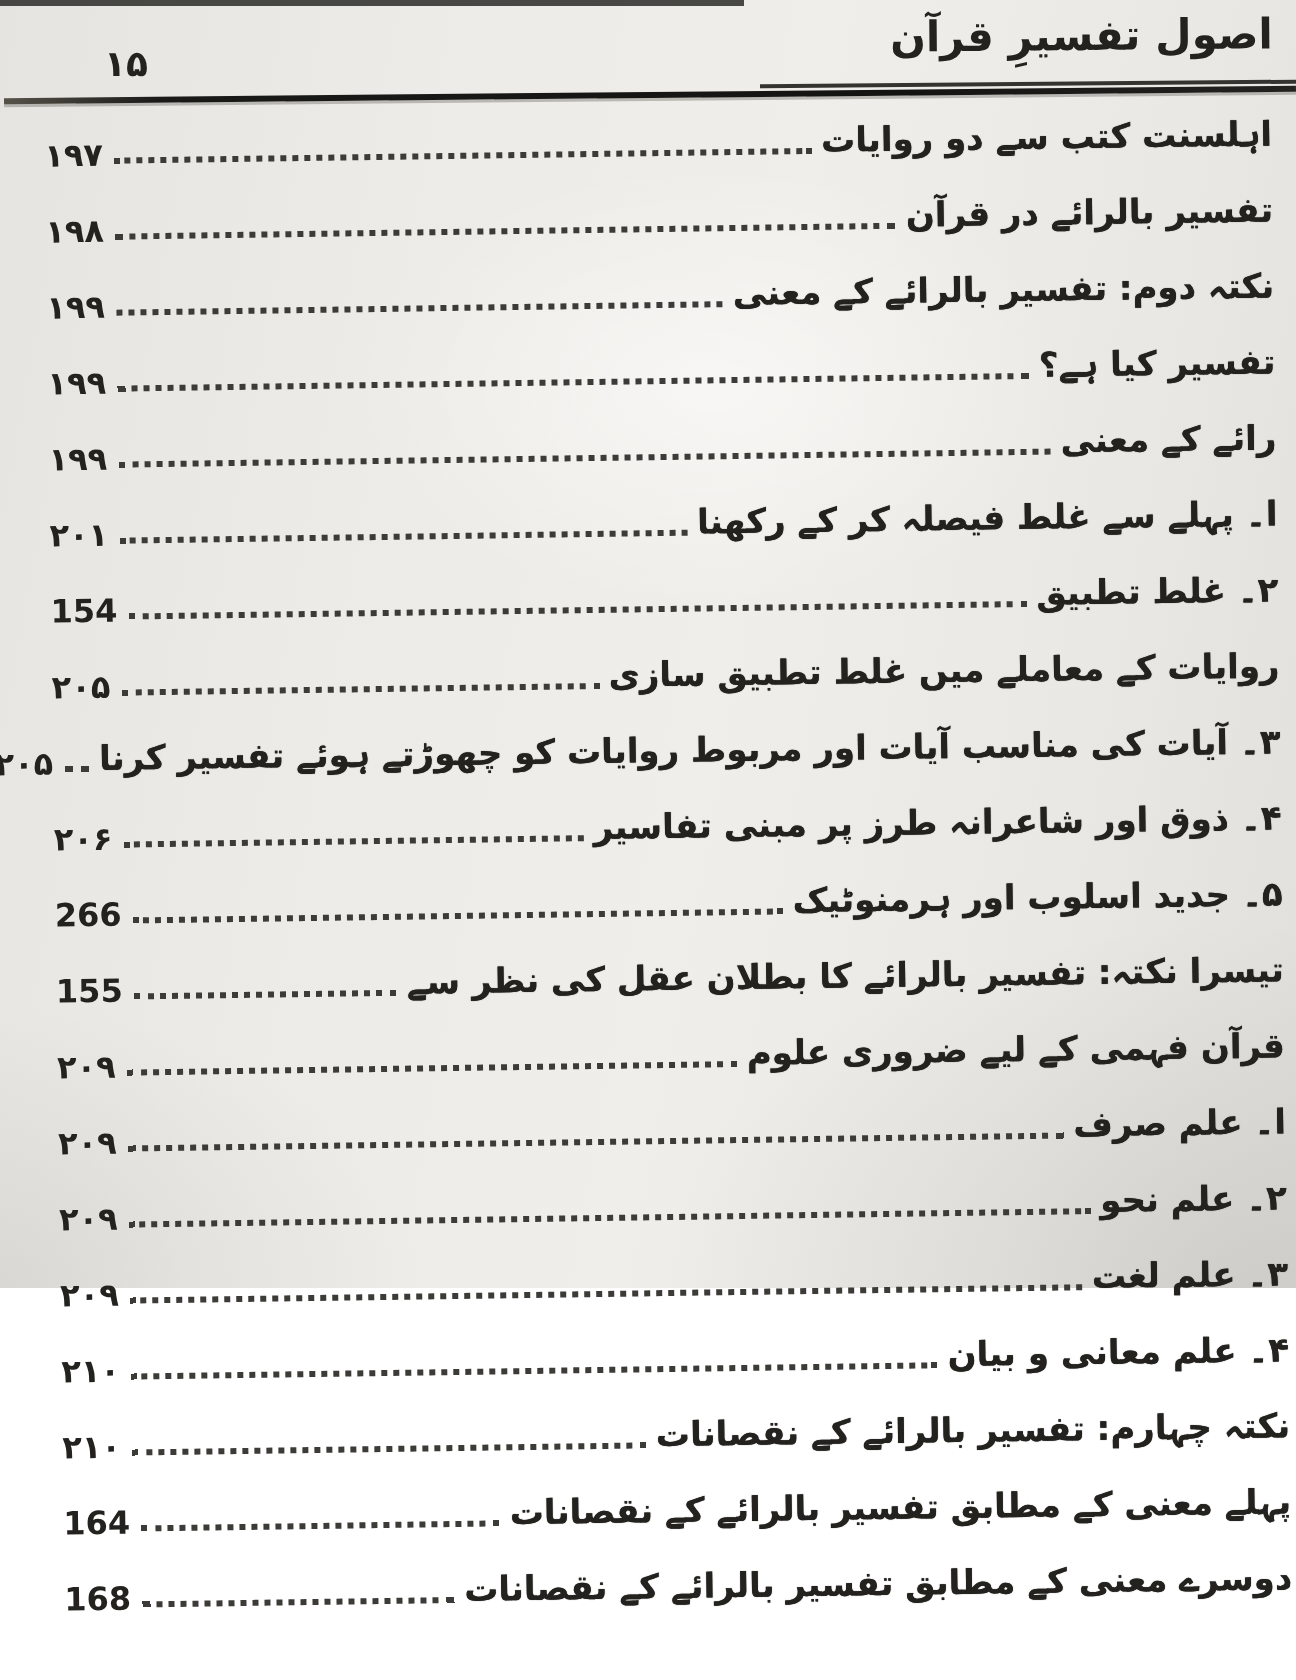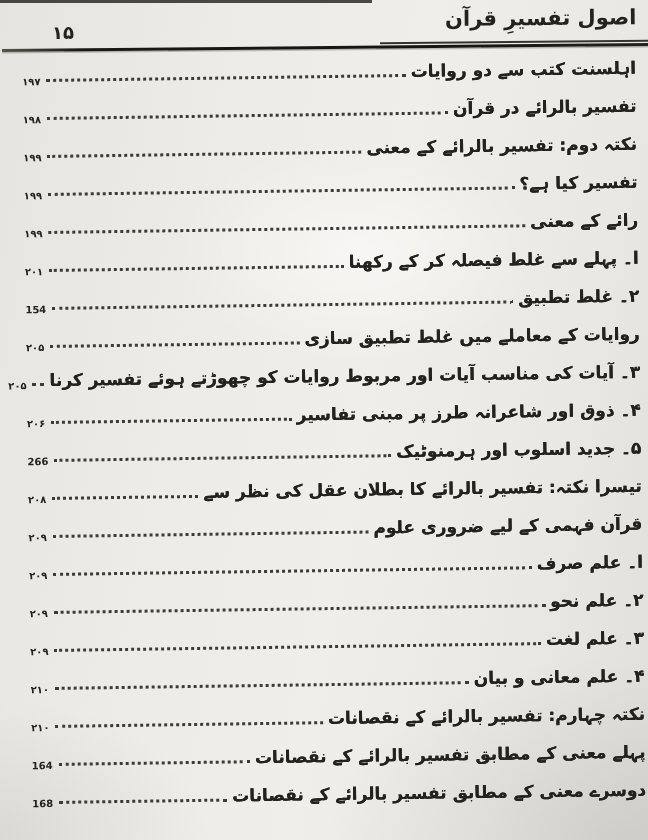--- a/index.html
+++ b/index.html
@@ -6,21 +6,21 @@
     margin: 0;
     padding: 0;
     width: 648px;
     height: 840px;
     overflow: hidden;
     font-family: "DejaVu Sans", sans-serif;
   }
   .page {
     position: relative;
     width: 648px;
-    height: 840px;
+    height: 644px;
     color: #23221f;
     background:
       radial-gradient(420px 260px at 96% 100%, rgba(120,118,112,0.18), rgba(120,118,112,0) 70%),
       radial-gradient(300px 200px at 0% 100%, rgba(120,118,112,0.14), rgba(120,118,112,0) 70%),
       radial-gradient(260px 160px at 55% 30%, rgba(255,255,255,0.5), rgba(255,255,255,0) 70%),
       linear-gradient(100deg, #e6e4e0 0%, #edebe7 28%, #f0eeea 55%, #eae8e4 80%, #e1dfdb 100%);
     text-decoration: underline;
   }
   
   .scan-edge-top {
@@ -82,21 +82,21 @@
     line-height: 1.1;
     text-shadow: 0 0 0.4px #23221f;
   }
   .leader {
     flex: 1 1 auto;
     min-width: 12px;
     border-bottom: 3px dotted #3c3b37;
     margin: 0 5px 4px 6px;
   }
   .toc-page {
-    font-size: 10px;
+    font-size: 16px;
     font-weight: bold;
     white-space: nowrap;
     transform: translateY(1px);
   }
 </style>
 </head>
 <body>
 
 <div class="page">
 
@@ -163,21 +163,21 @@
       <span class="toc-page">۲۰۶</span>
     </div>
       <div class="toc-row">
       <span class="toc-title">۵۔ جدید اسلوب اور ہرمنوٹیک</span>
       <span class="leader"></span>
       <span class="toc-page">266</span>
     </div>
       <div class="toc-row">
       <span class="toc-title">تیسرا نکتہ: تفسیر بالرائے کا بطلان عقل کی نظر سے</span>
       <span class="leader"></span>
-      <span class="toc-page">۲۰۸</span>
+      <span class="toc-page">155</span>
     </div>
       <div class="toc-row">
       <span class="toc-title">قرآن فہمی کے لیے ضروری علوم</span>
       <span class="leader"></span>
       <span class="toc-page">۲۰۹</span>
     </div>
       <div class="toc-row">
       <span class="toc-title">ا۔ علم صرف</span>
       <span class="leader"></span>
       <span class="toc-page">۲۰۹</span>

